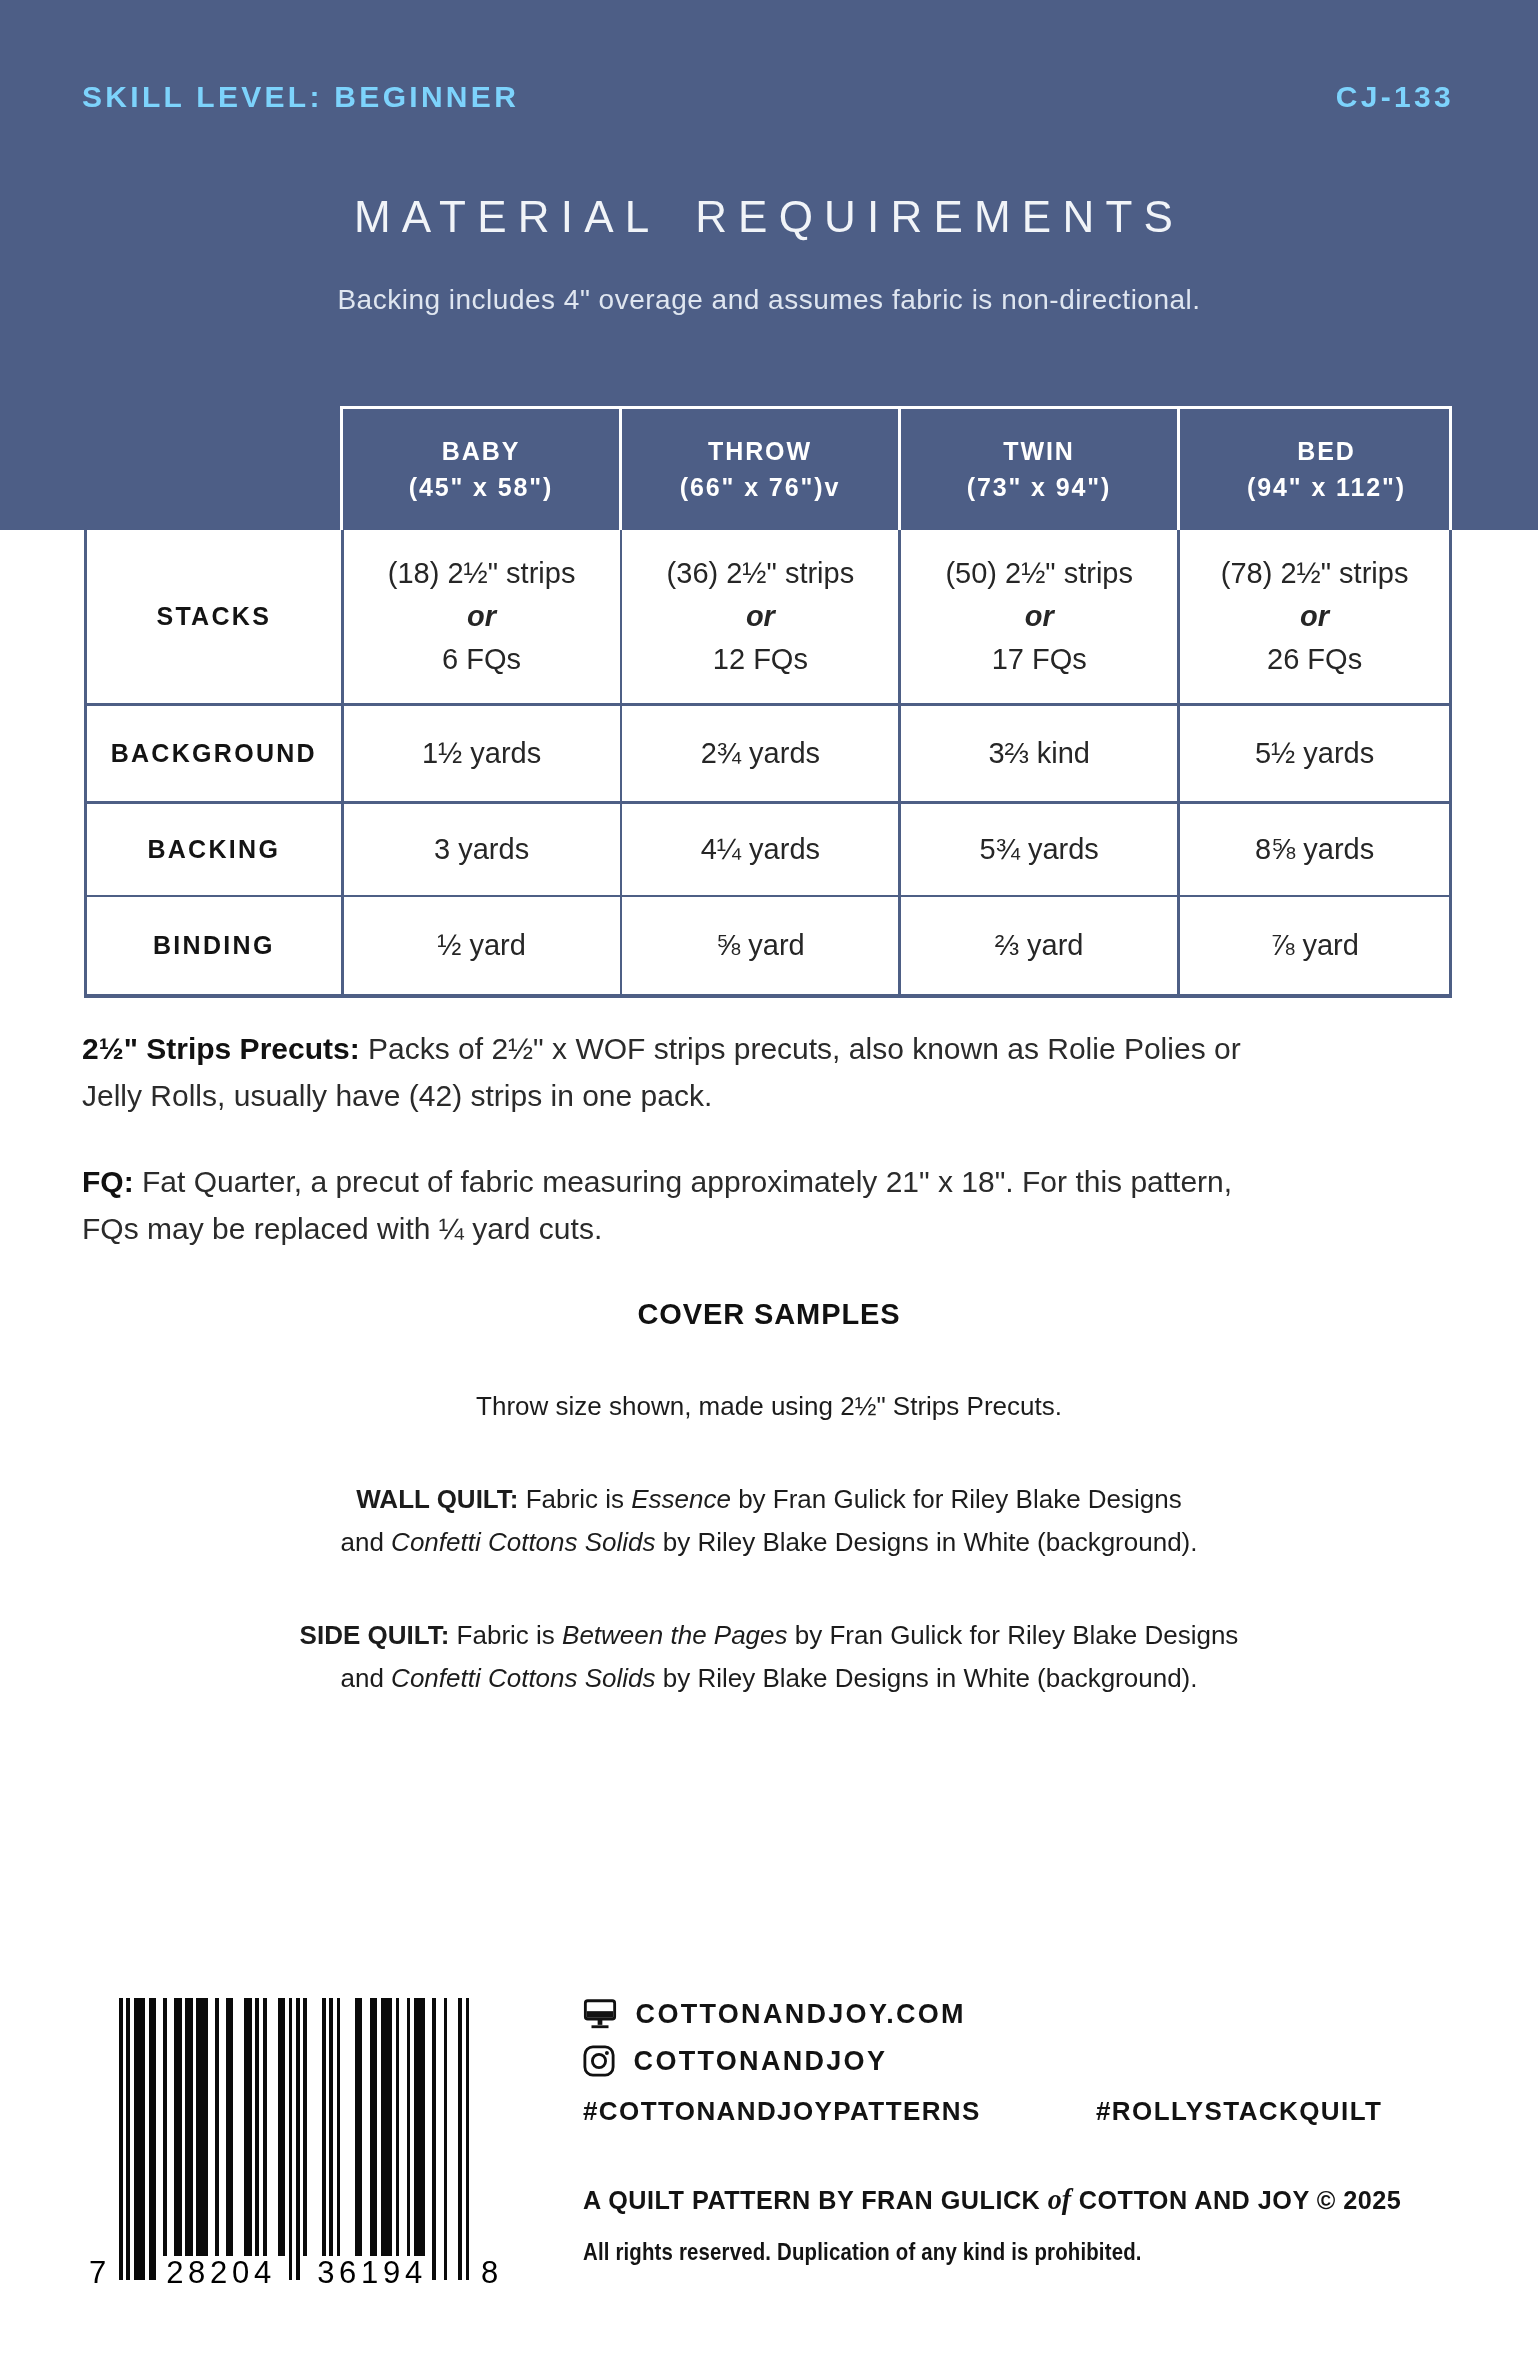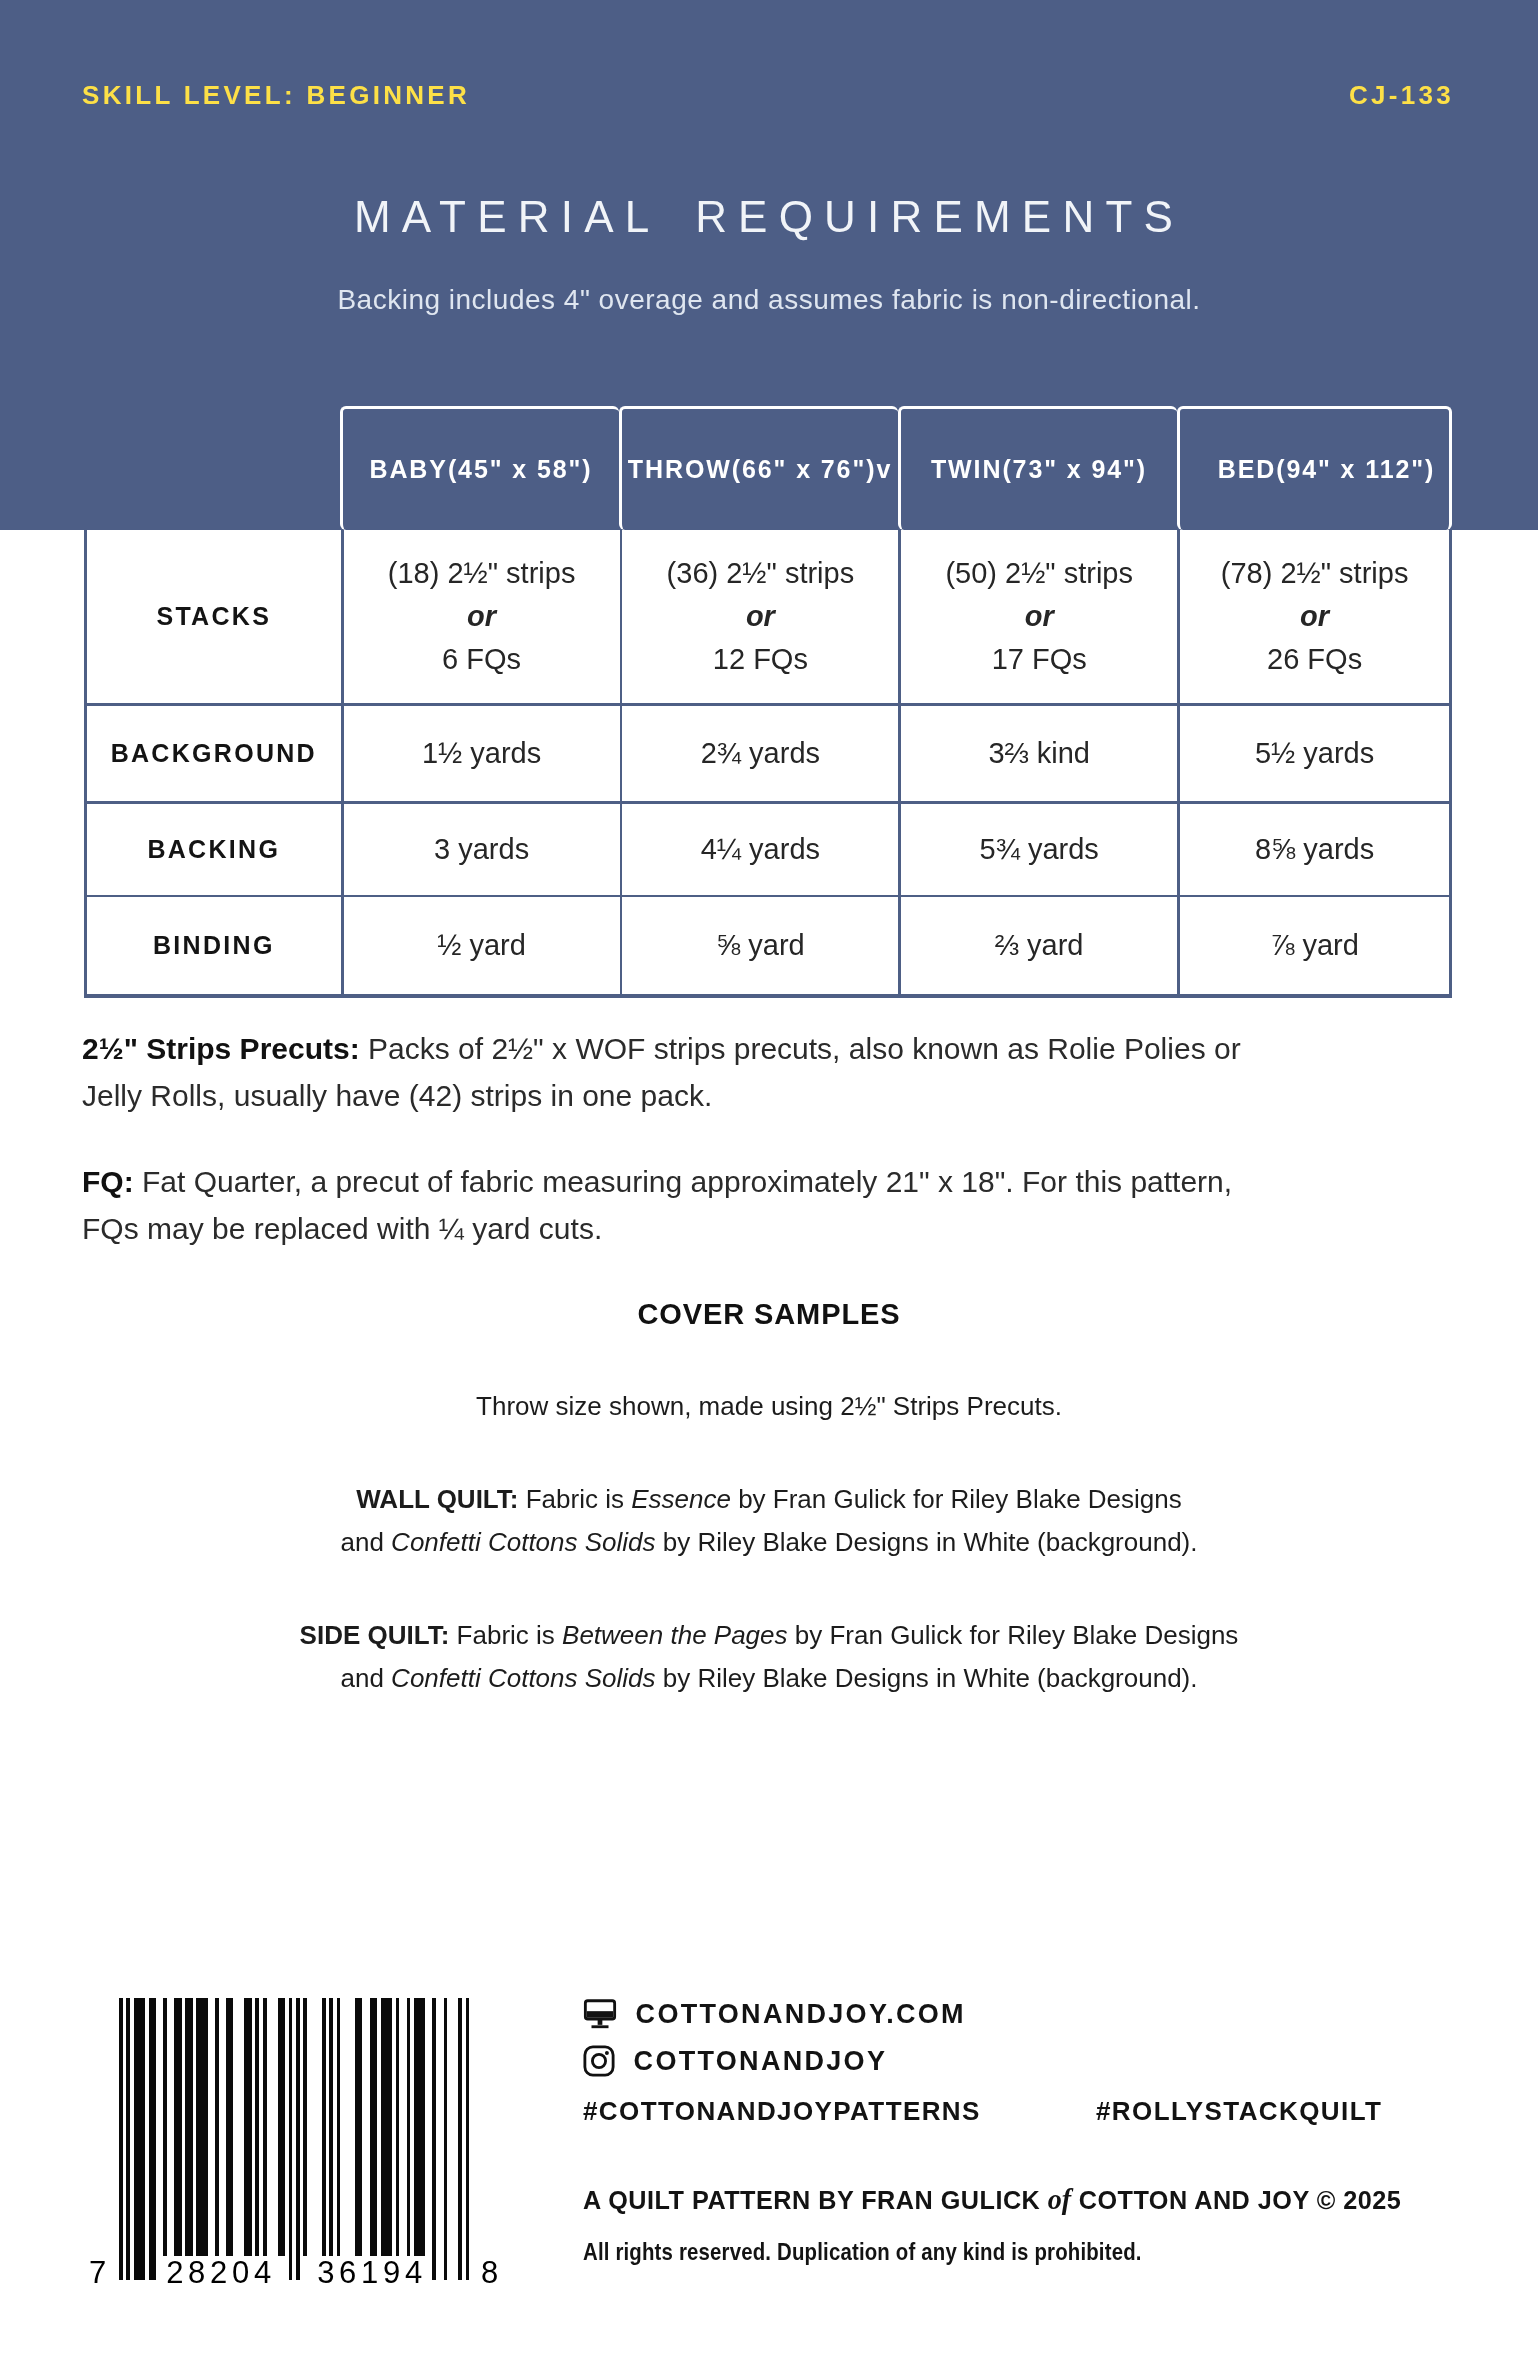--- a/index.html
+++ b/index.html
@@ -3,31 +3,31 @@
 <meta charset="utf-8">
 <style>
   html,body{margin:0;padding:0;background:#9a9a9a;}
   .page{
     position:relative;width:1538px;height:2377px;margin:0 auto;background:#ffffff;
     font-family:"Liberation Sans","DejaVu Sans",sans-serif;color:#222;overflow:hidden;
   }
   
   .hero{position:absolute;left:0;top:0;width:1538px;height:530px;background:#4d5e86;}
   .skill-line{position:absolute;left:82px;right:84px;top:80px;display:flex;justify-content:space-between;
-    color:#fde047;font-weight:bold;font-size:26px;letter-spacing:3.3px;}
+    color:#7dd3fc;font-weight:bold;font-size:30px;letter-spacing:3.3px;}
   .page-title{position:absolute;left:0;right:0;top:192px;text-align:center;color:#f1f4f8;
     font-size:44px;letter-spacing:11.2px;word-spacing:13px;font-weight:400;}
   .page-subtitle{position:absolute;left:0;right:0;top:284px;text-align:center;color:#dfe6f0;
     font-size:28px;letter-spacing:0.5px;font-weight:400;}
   
   .thead{position:absolute;left:84px;top:406px;width:1368px;height:124px;display:grid;
     grid-template-columns:256px 279px 279px 279px 275px;box-sizing:border-box;}
-  .th{border-top:3.7px solid #fff;border-left:3.7px solid #fff;display:flex;flex-direction:row;
+  .th{border-top:3.7px solid #fff;border-left:3.7px solid #fff;display:flex;flex-direction:column;
     align-items:center;justify-content:center;text-align:center;color:#fff;font-weight:bold;
-    font-size:25px;letter-spacing:1.9px;line-height:1.42;box-sizing:border-box;border-radius:6px;}
+    font-size:25px;letter-spacing:1.9px;line-height:1.42;box-sizing:border-box;}
   .th:last-child{border-right:3.7px solid #fff;padding-left:24px;}
   .th-corner{border:none;}
   
   .tbody{position:absolute;left:84px;top:530px;width:1368px;height:468px;background:#4e5f85;
     display:grid;grid-template-columns:254px 276px 276px 276px 1fr;grid-template-rows:173px 95px 91px 1fr;
     gap:2.8px;padding:0 2.8px 3.7px 2.8px;box-sizing:border-box;}
   .td{background:#fff;display:flex;align-items:center;justify-content:center;text-align:center;}
   .td-label{font-weight:bold;font-size:25px;letter-spacing:2.3px;color:#141414;}
   .td-val{font-size:29px;color:#262626;}
   .td-stacks{flex-direction:column;line-height:1.48;}

